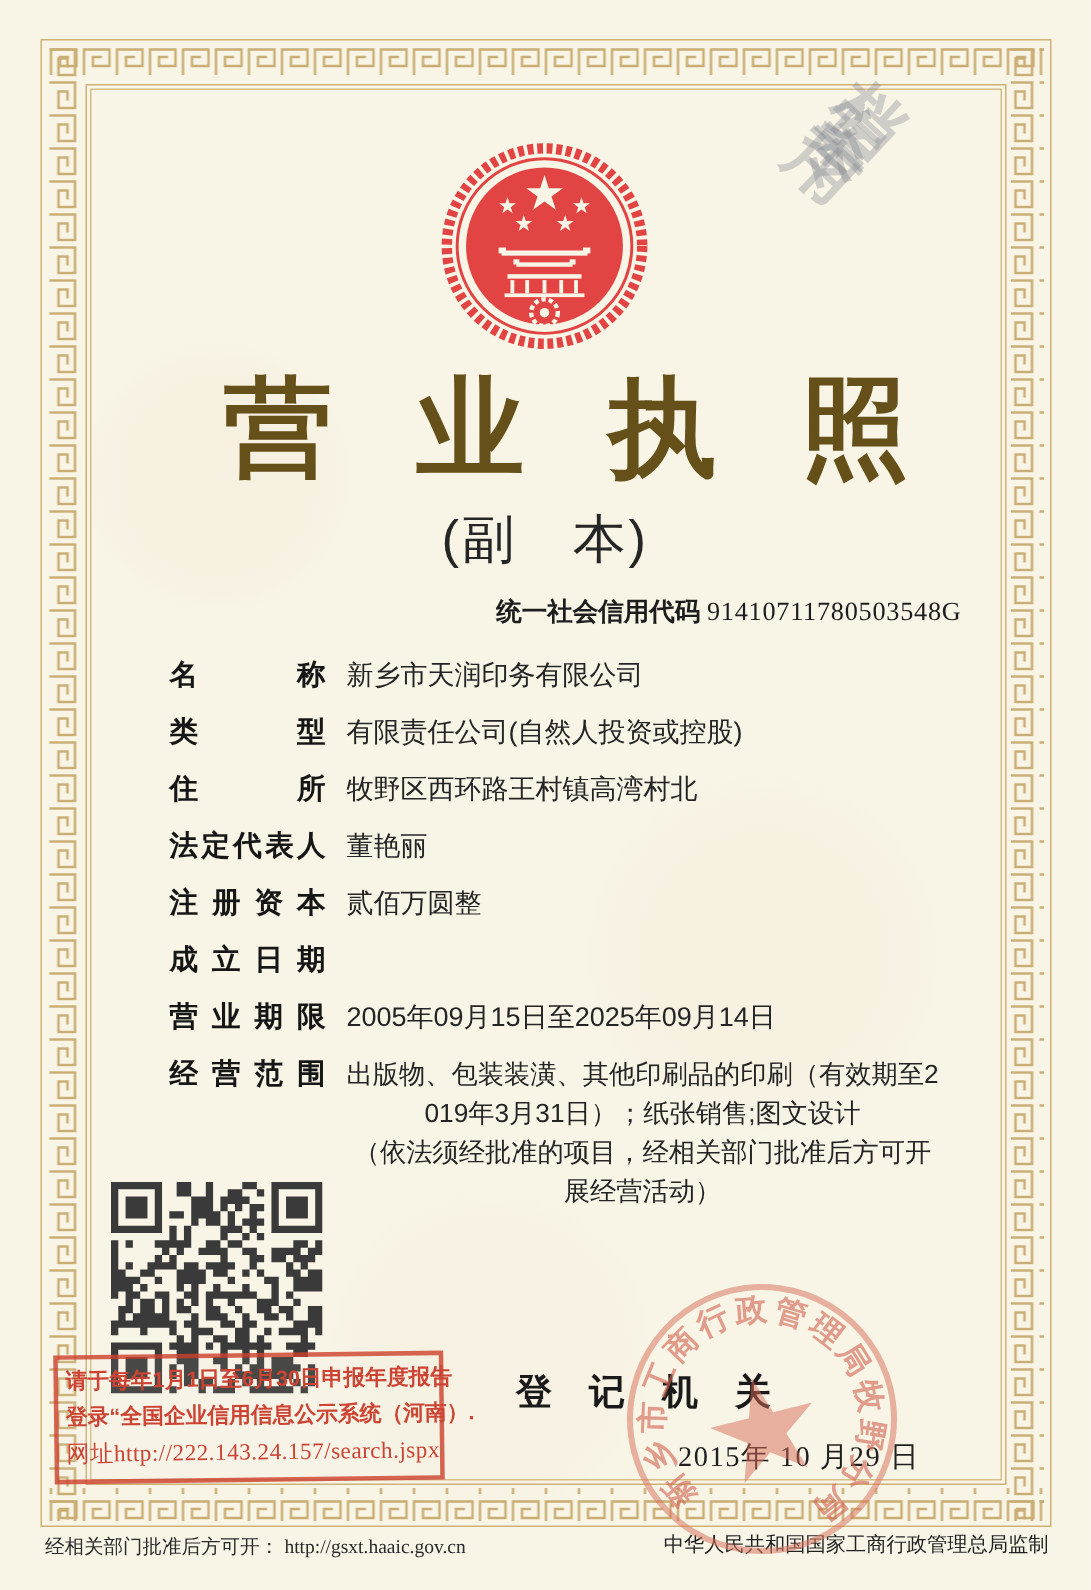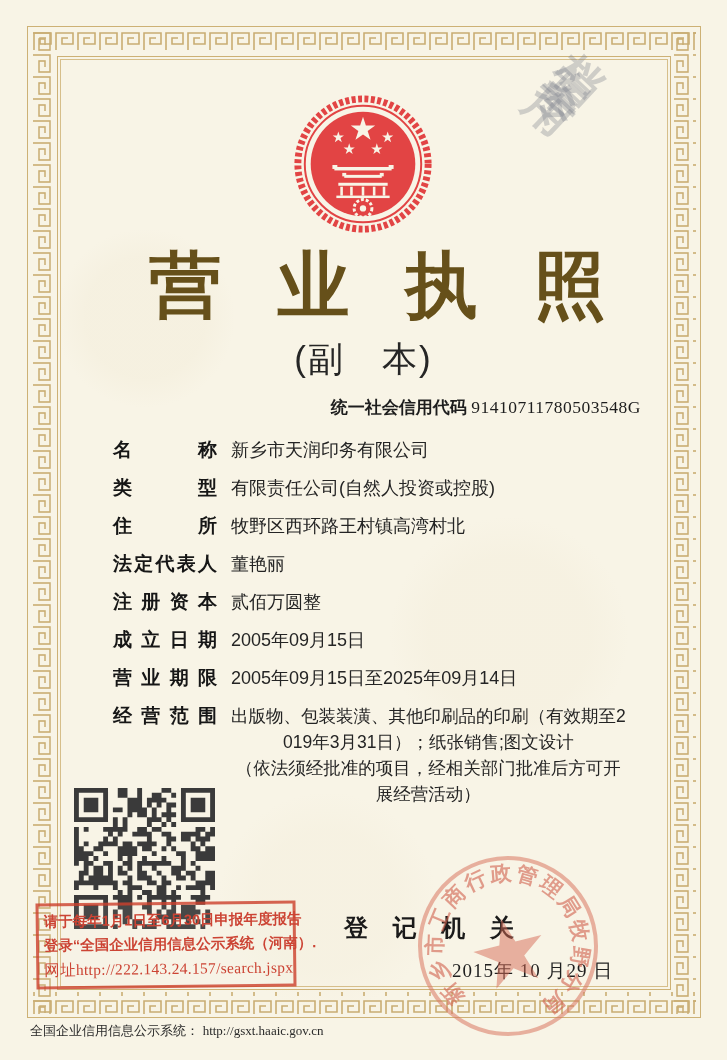--- a/index.html
+++ b/index.html
@@ -187,21 +187,20 @@
         </span>
       <span class="value">贰佰万圆整</span>
     </div>
     <div class="row">
       <span class="label spread">
           <span>成</span>
           <span>立</span>
           <span>日</span>
           <span>期</span>
         </span>
-      <span class="value">2005年09月15日</span>
     </div>
     <div class="row">
       <span class="label spread">
           <span>营</span>
           <span>业</span>
           <span>期</span>
           <span>限</span>
         </span>
       <span class="value">2005年09月15日至2025年09月14日</span>
     </div>
@@ -238,17 +237,18 @@
       <circle cx="106" cy="106" r="88" fill="none" stroke="rgba(216,118,96,.55)" stroke-width="4"></circle>
       <path id="sealArc" d="M106,172 A66,66 0 1,1 106.01,172" fill="none"></path>
       <text font-size="21" font-weight="bold" fill="rgba(210,100,80,.62)" letter-spacing="3" font-family="Liberation Sans, sans-serif">
         <textPath href="#sealArc" startOffset="62">新乡市工商行政管理局牧野分局</textPath>
       </text>
       <polygon points="106,78 114.3,103.4 141,103.4 119.4,119.2 127.6,144.6 106,128.9 84.4,144.6 92.6,119.2 71,103.4 97.7,103.4" fill="rgba(214,105,85,.5)"></polygon>
     </g>
   </svg>
 
   <div class="footer-left">
-    <span>全国企业信用信息公示系统：</span>
+    <span>经相关部门批准后方可开：</span>
     <span class="url">http://gsxt.haaic.gov.cn</span>
   </div>
+  <div class="footer-right">中华人民共和国国家工商行政管理总局监制</div>
 
 </div>
 
 </body></html>

